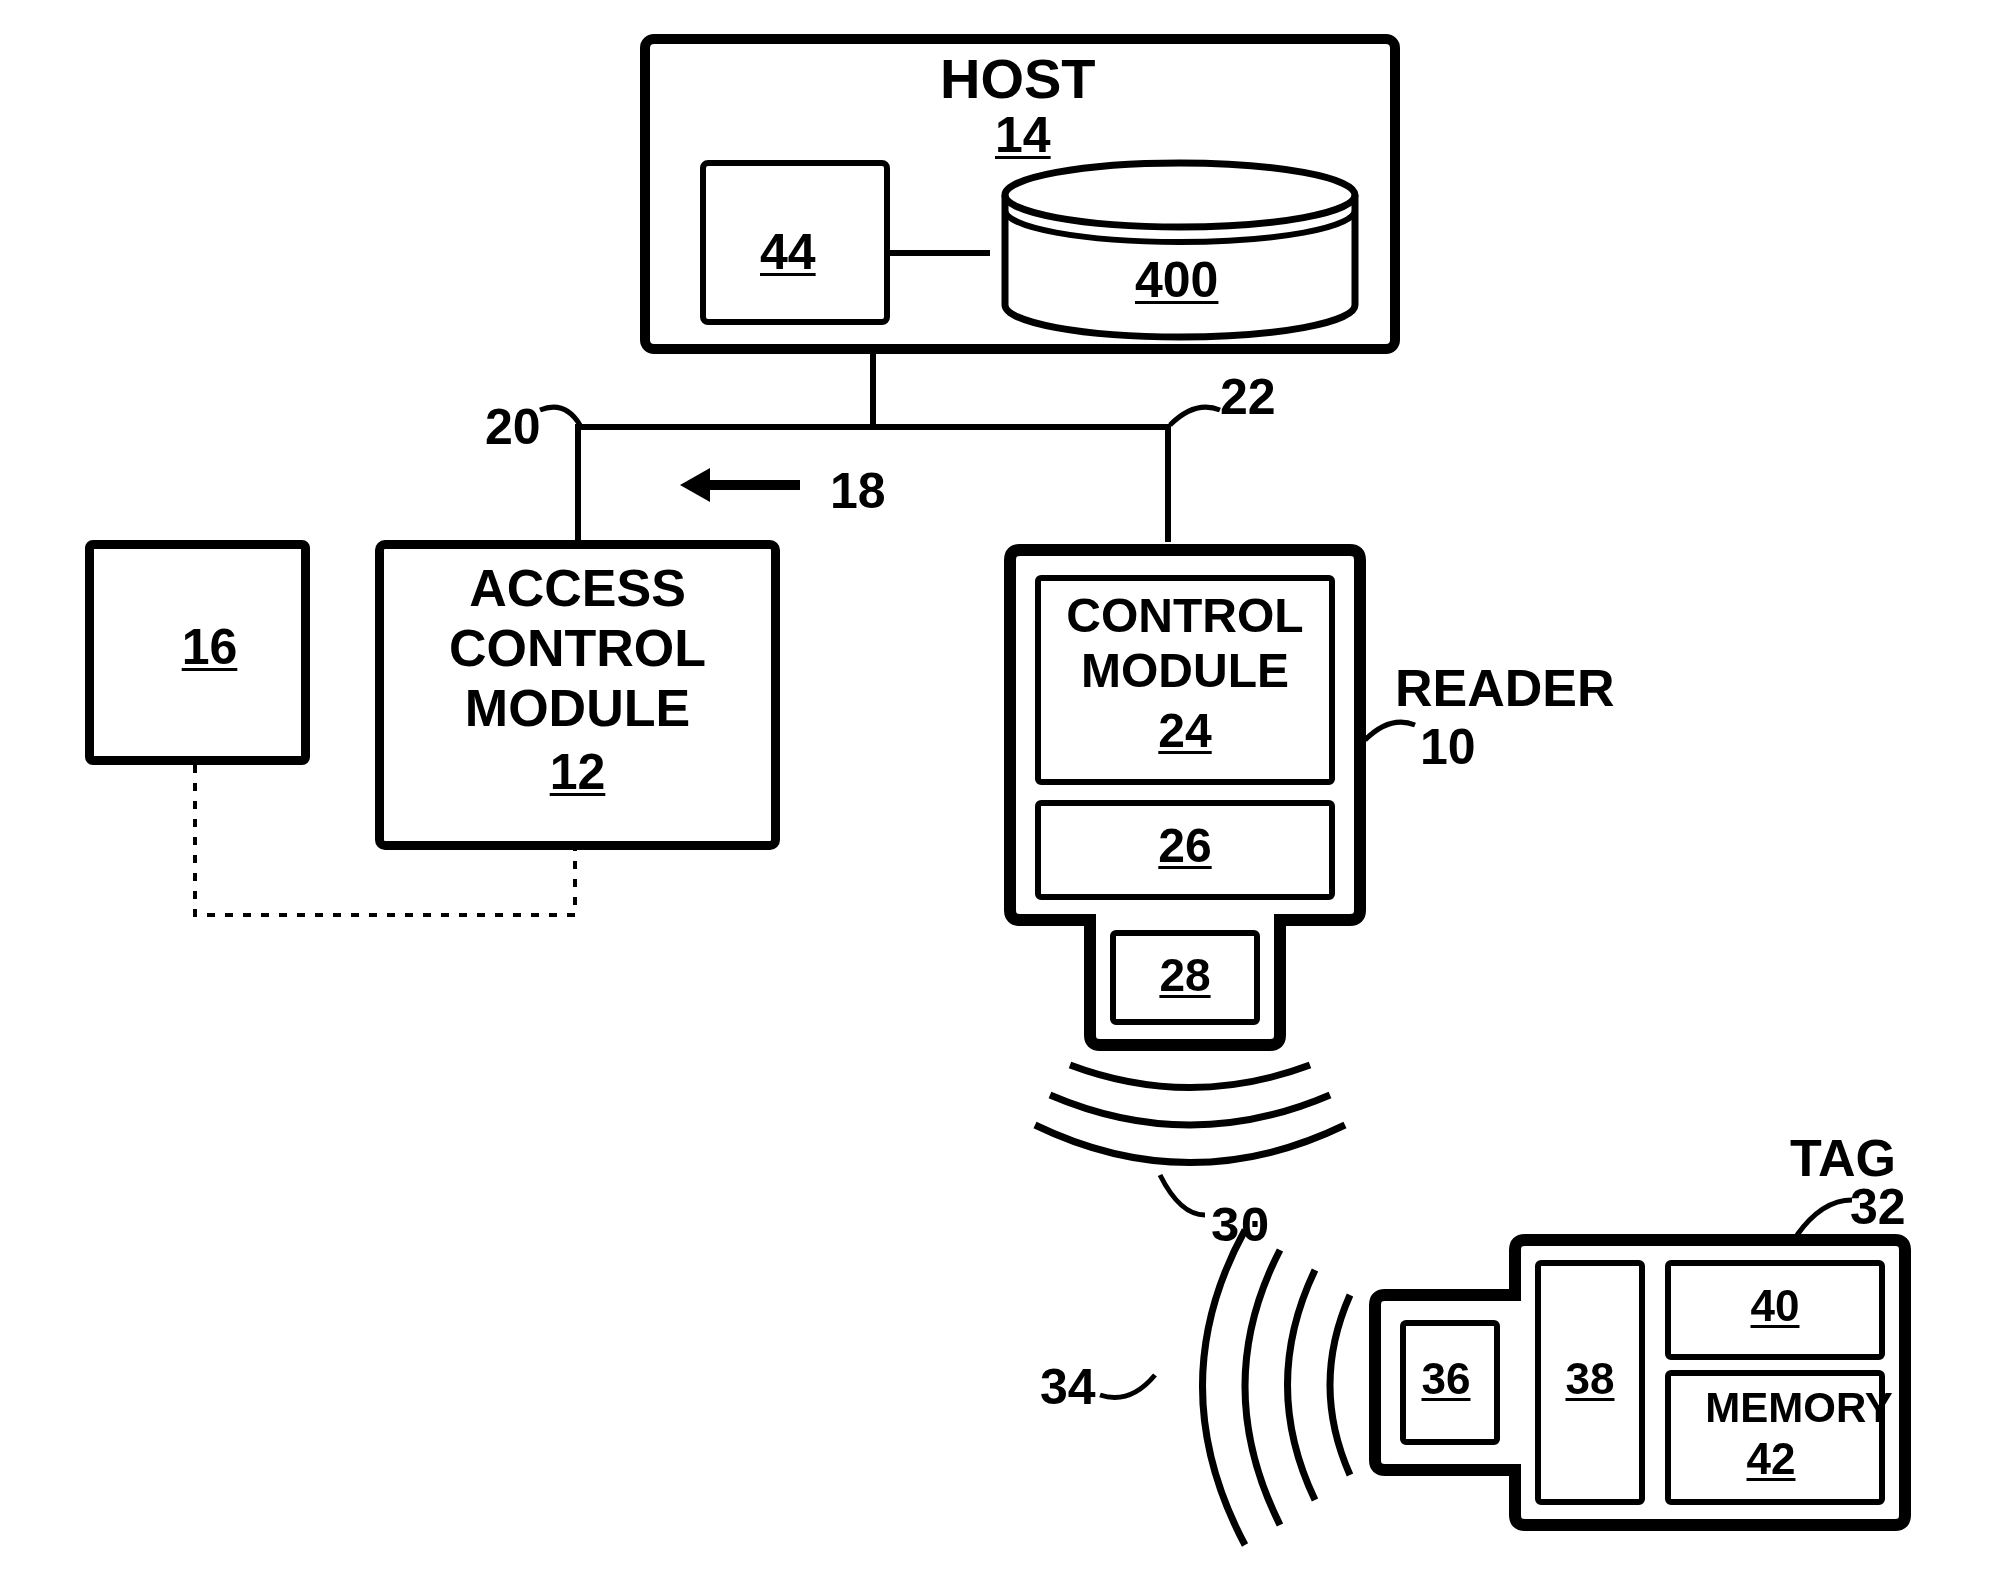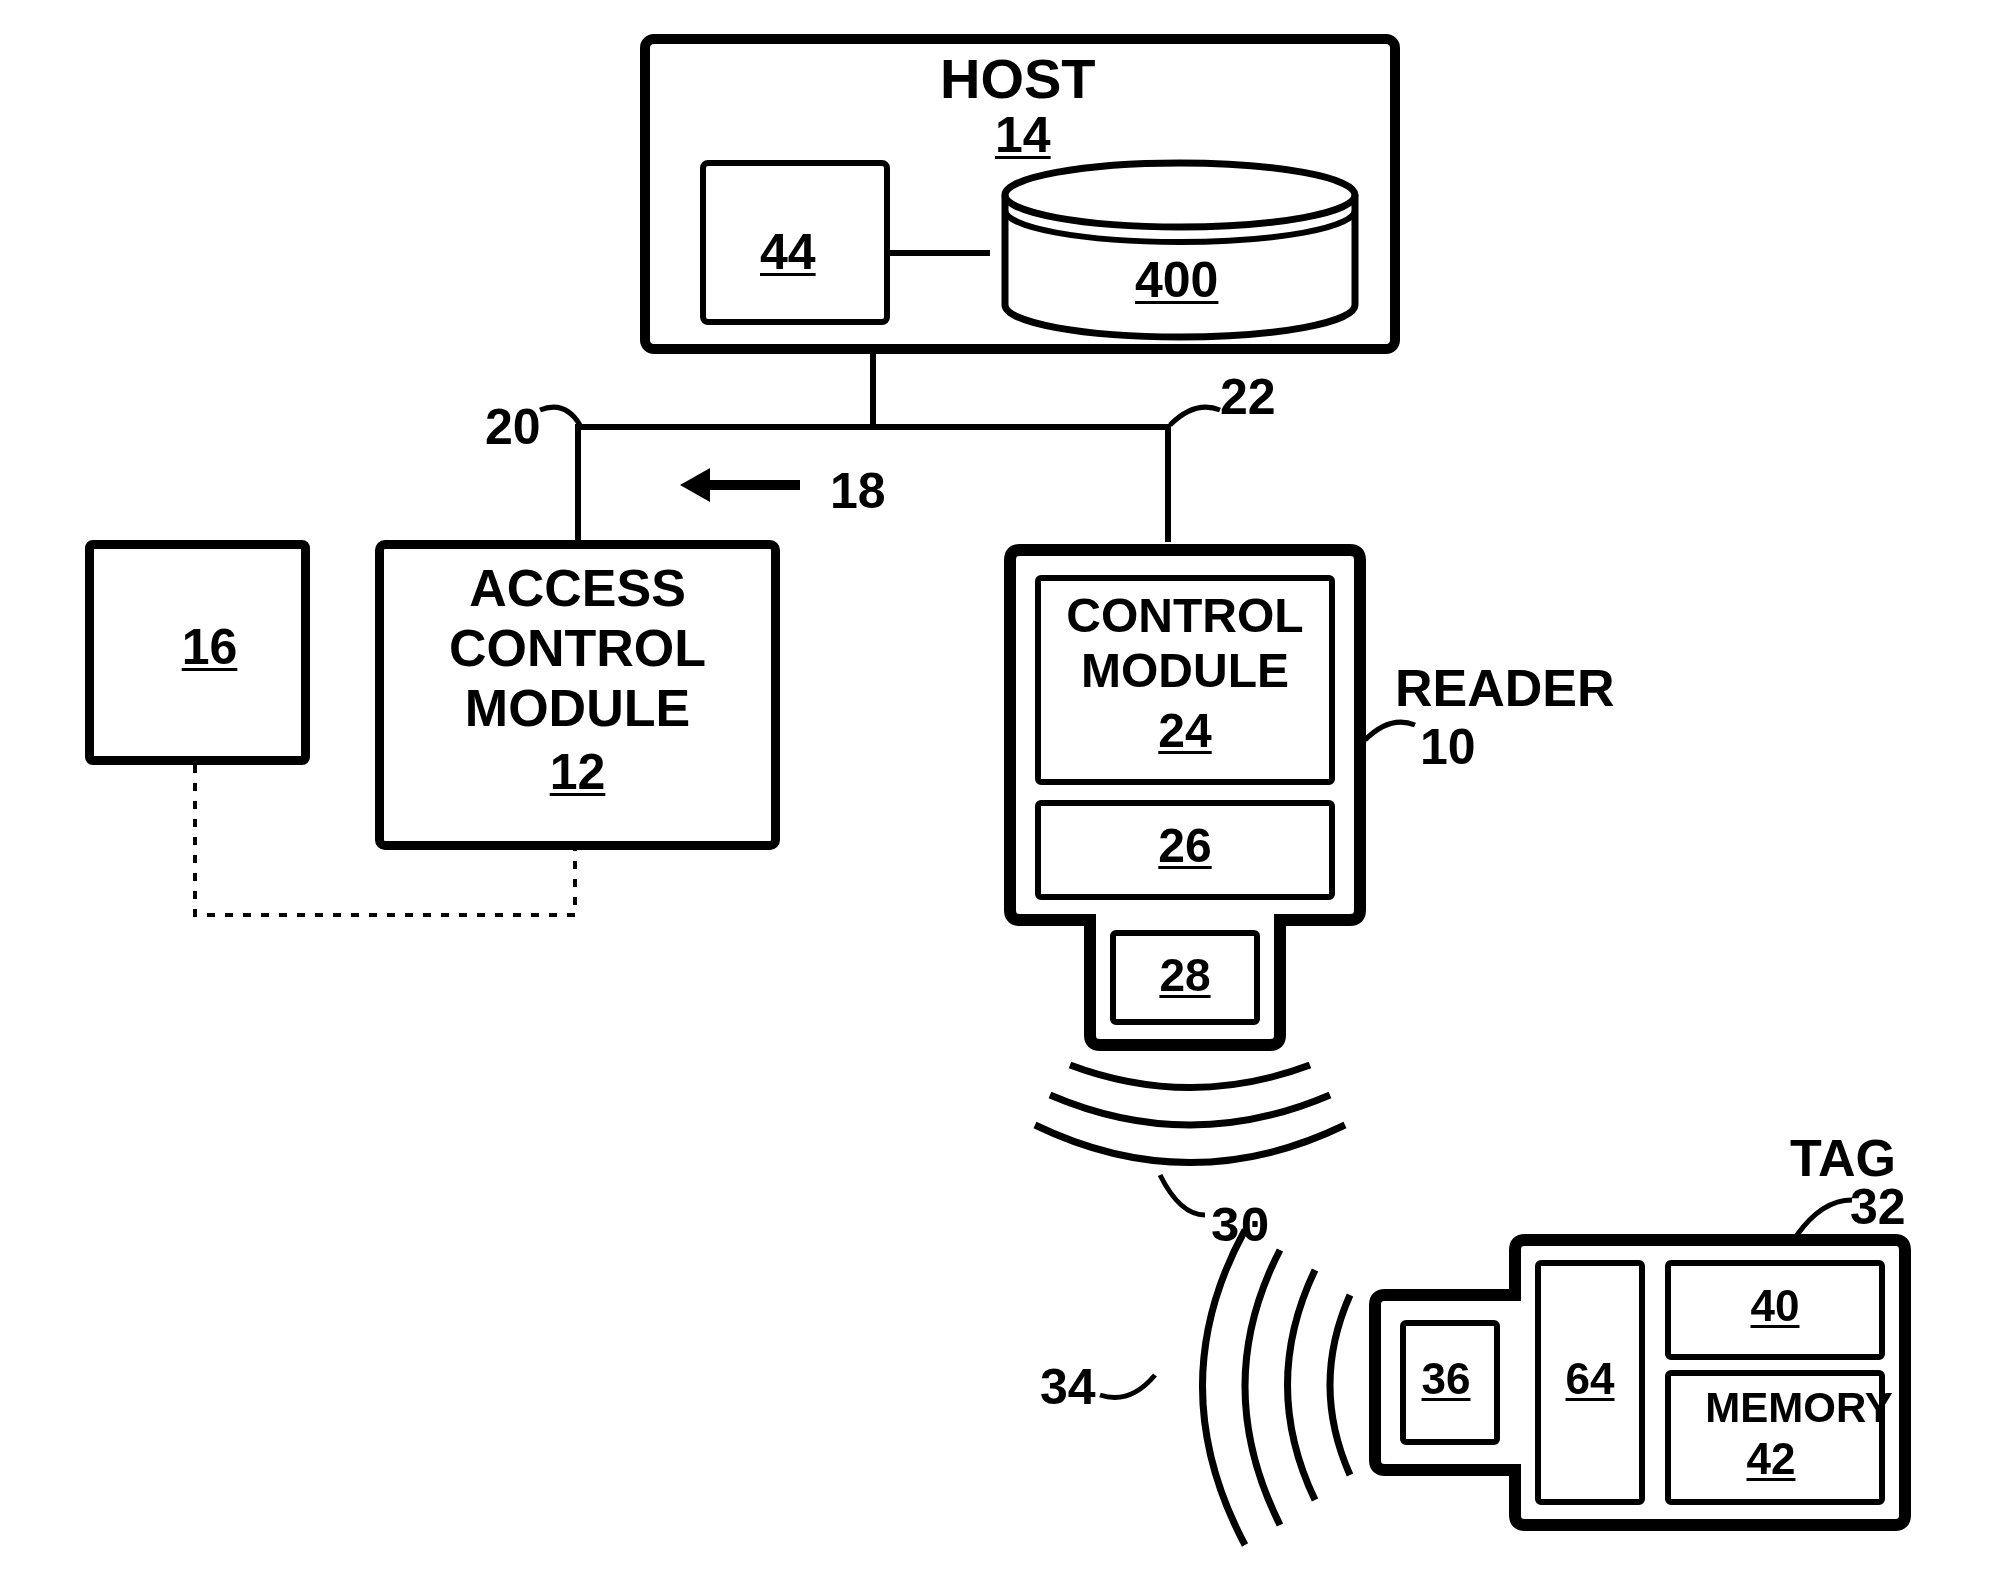--- a/index.html
+++ b/index.html
@@ -153,21 +153,21 @@
            L20 235
            Q10 235 10 225
            L10 70
            Q10 60 20 60 Z" fill="#fff" stroke="#000" stroke-width="12"></path>
 </svg>
 
 <div class="box" style="left:1400px; top:1320px; width:100px; height:125px; border-radius:6px;"></div>
 <div class="label underline" style="left:1400px; top:1355px; width:92px; font-size:44px;">36</div>
 
 <div class="box" style="left:1535px; top:1260px; width:110px; height:245px; border-radius:6px;"></div>
-<div class="label underline" style="left:1535px; top:1355px; width:110px; font-size:44px;">64</div>
+<div class="label underline" style="left:1535px; top:1355px; width:110px; font-size:44px;">38</div>
 
 <div class="box" style="left:1665px; top:1260px; width:220px; height:100px; border-radius:6px;"></div>
 <div class="label underline" style="left:1665px; top:1282px; width:220px; font-size:44px;">40</div>
 
 <div class="box" style="left:1665px; top:1370px; width:220px; height:135px; border-radius:6px;"></div>
 <div class="label" style="left:1665px; top:1385px; width:220px; font-size:42px;margin-left:24px;">MEMORY</div>
 <div class="label underline" style="left:1665px; top:1435px; width:212px; font-size:44px;">42</div>
 
 <div class="label" style="left:1790px; top:1130px; font-size:52px;">TAG</div>
 <svg class="wire" style="left:1792px; top:1195px;" width="70" height="50">

